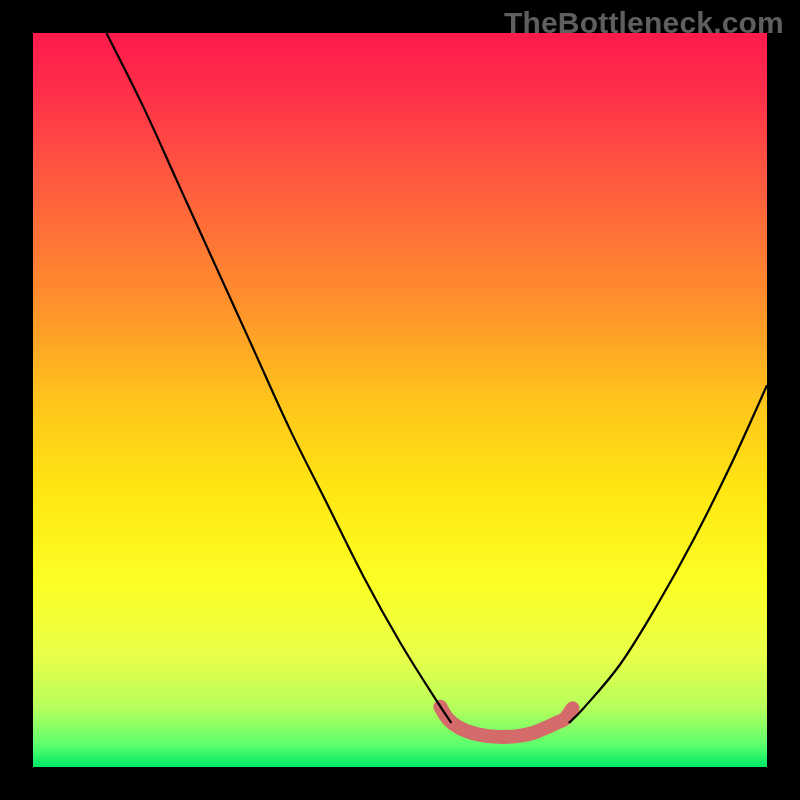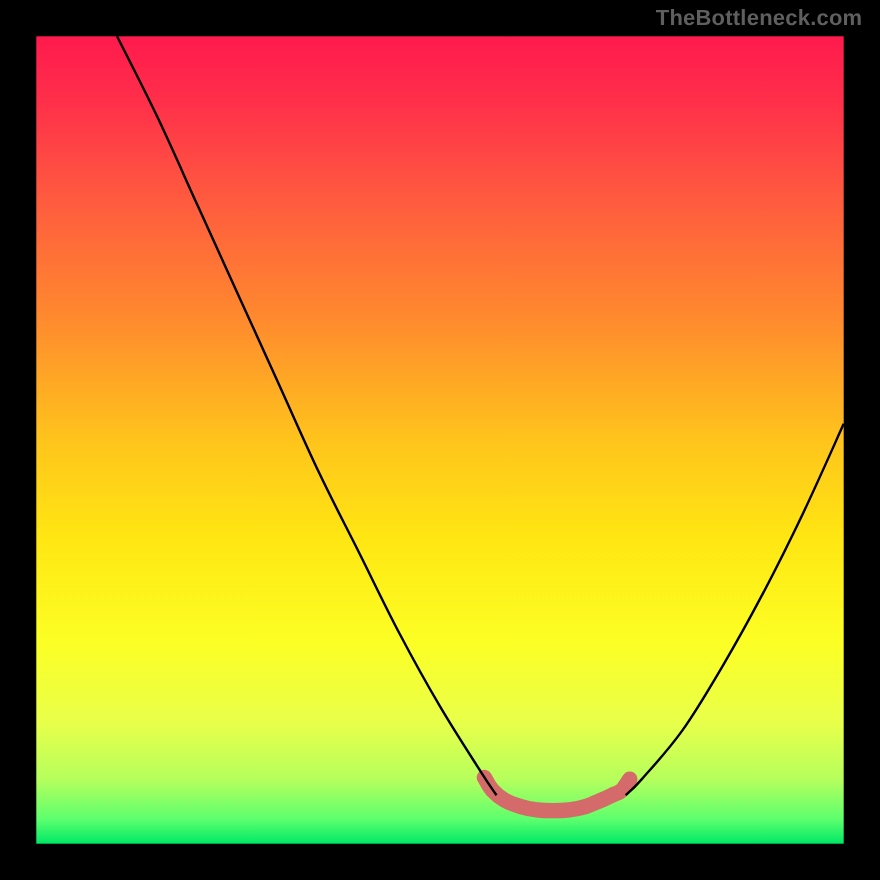--- a/index.html
+++ b/index.html
@@ -2,21 +2,21 @@
 <html><head>
 <meta charset="utf-8">
 <style>
   html, body { margin: 0; padding: 0; width: 800px; height: 800px; background: #000; overflow: hidden; }
   #chart { display: block; }
   .watermark {
     position: absolute;
     top: 6px;
     right: 16px;
     font-family: Arial, Helvetica, sans-serif;
-    font-size: 20px;
+    font-size: 30px;
     font-weight: bold;
     color: #5f5f5f;
     letter-spacing: 0.2px;
     pointer-events: none;
   }
 </style>
 </head>
 <body>
 
 <svg id="chart" width="800" height="800" viewBox="0 0 800 800">

